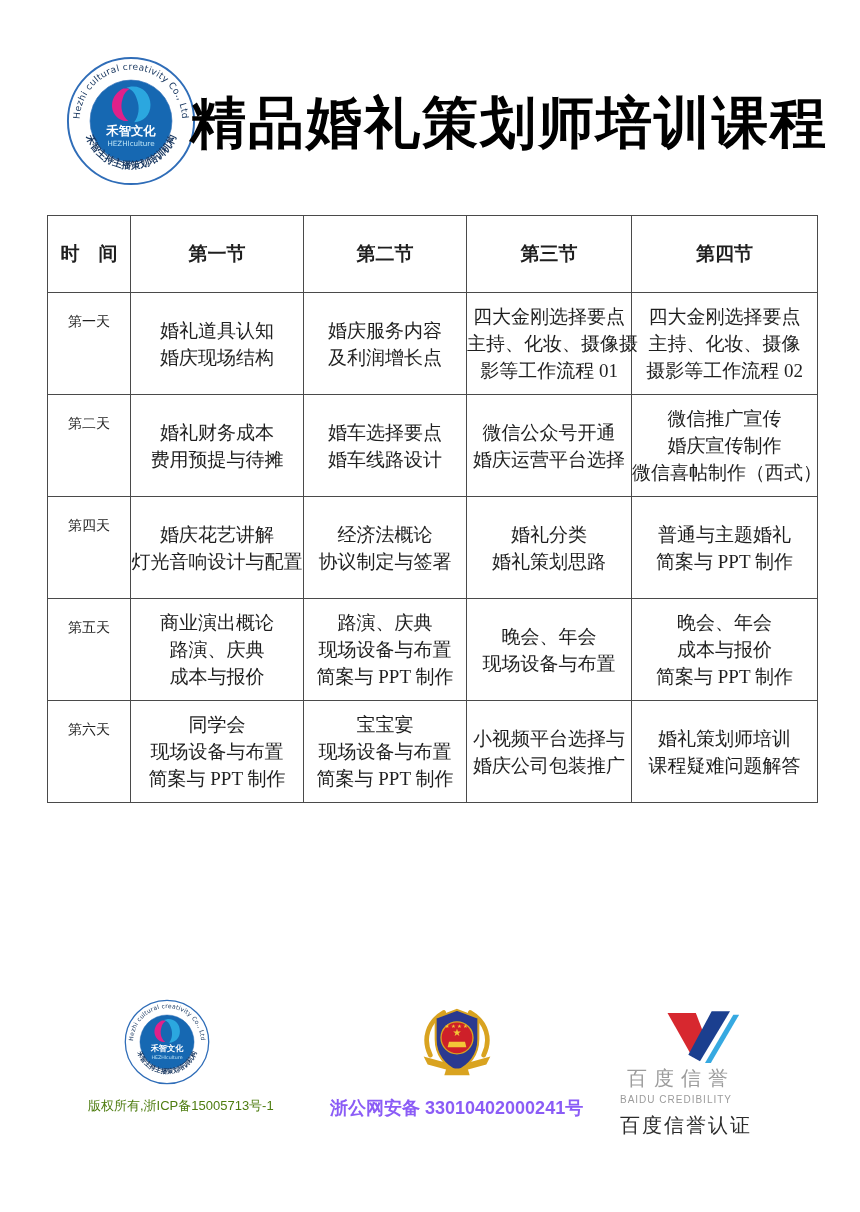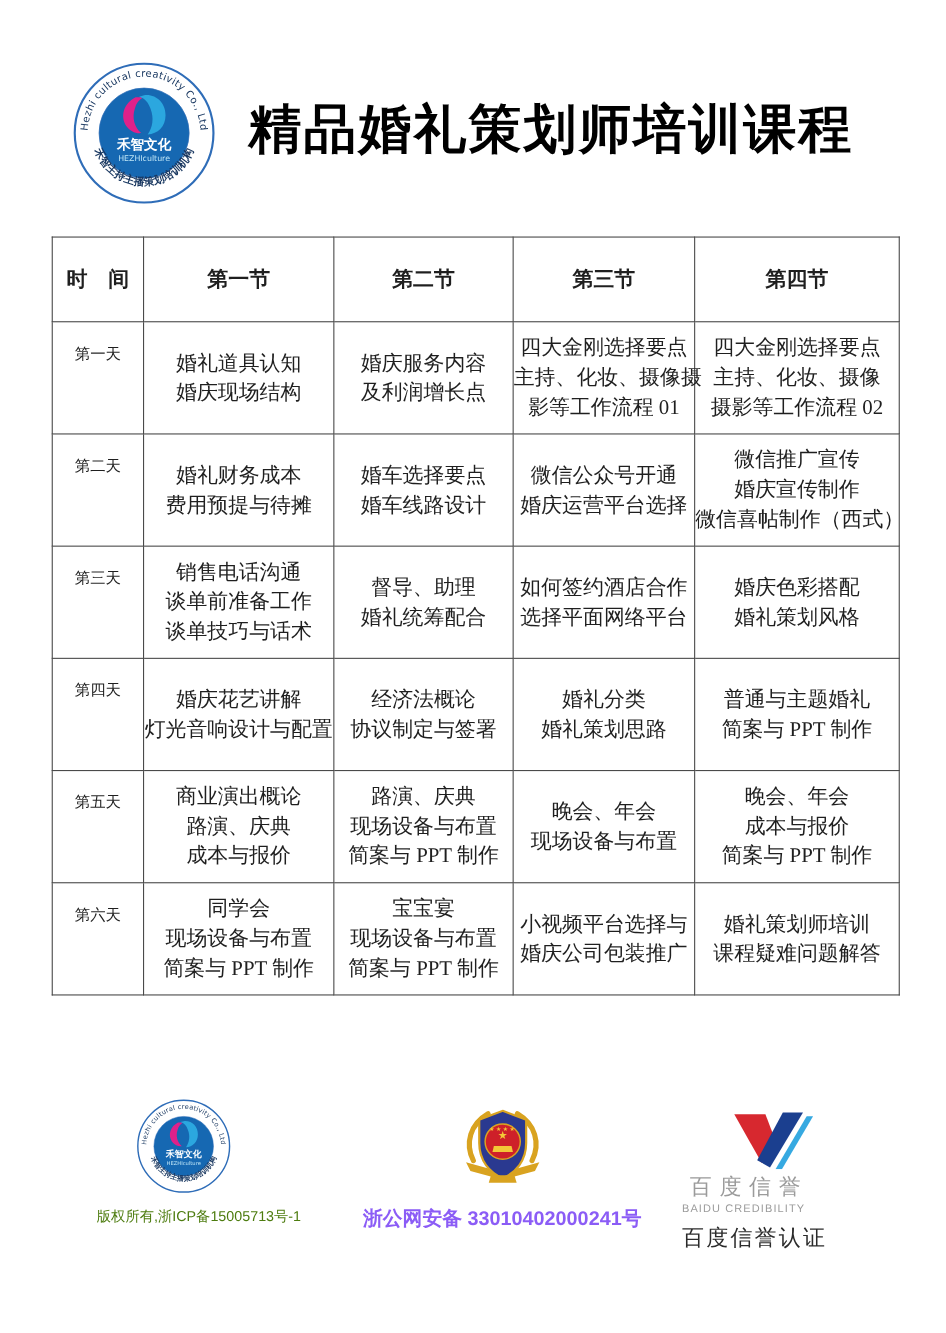--- a/index.html
+++ b/index.html
@@ -7,21 +7,21 @@
     position:relative; width:860px; height:1212px; margin:0 auto;
     background:#ffffff; overflow:hidden;
     font-family:"Liberation Serif","DejaVu Serif",serif;
     color:#1f1f1f;
   }
 
   
   .main-logo { position:absolute; left:66px; top:56px; width:130px; height:130px; }
   .page-title {
     position:absolute; left:190px; top:86px; width:622px;
-    text-align:center; font-size:48px; font-weight:bold; color:#000;
+    text-align:center; font-size:56px; font-weight:bold; color:#000;
     letter-spacing:2px; white-space:nowrap;
   }
 
   
   .course-table {
     position:absolute; left:47px; top:215px; width:770px;
     border-collapse:collapse; table-layout:fixed;
   }
   .course-table th, .course-table td { border:1px solid #4a4a4a; padding:0; }
   .course-table th {
@@ -139,40 +139,20 @@
             <div class="cell-line">微信公众号开通</div>
             <div class="cell-line">婚庆运营平台选择</div>
           </td>
           <td class="content-cell">
             <div class="cell-line">微信推广宣传</div>
             <div class="cell-line">婚庆宣传制作</div>
             <div class="cell-line">微信喜帖制作（西式）</div>
           </td>
         </tr>
         <tr class="body-row">
-          <td class="day-cell">第三天</td>
-          <td class="content-cell">
-            <div class="cell-line">销售电话沟通</div>
-            <div class="cell-line">谈单前准备工作</div>
-            <div class="cell-line">谈单技巧与话术</div>
-          </td>
-          <td class="content-cell">
-            <div class="cell-line">督导、助理</div>
-            <div class="cell-line">婚礼统筹配合</div>
-          </td>
-          <td class="content-cell">
-            <div class="cell-line">如何签约酒店合作</div>
-            <div class="cell-line">选择平面网络平台</div>
-          </td>
-          <td class="content-cell">
-            <div class="cell-line">婚庆色彩搭配</div>
-            <div class="cell-line">婚礼策划风格</div>
-          </td>
-        </tr>
-        <tr class="body-row">
           <td class="day-cell">第四天</td>
           <td class="content-cell">
             <div class="cell-line">婚庆花艺讲解</div>
             <div class="cell-line">灯光音响设计与配置</div>
           </td>
           <td class="content-cell">
             <div class="cell-line">经济法概论</div>
             <div class="cell-line">协议制定与签署</div>
           </td>
           <td class="content-cell">

